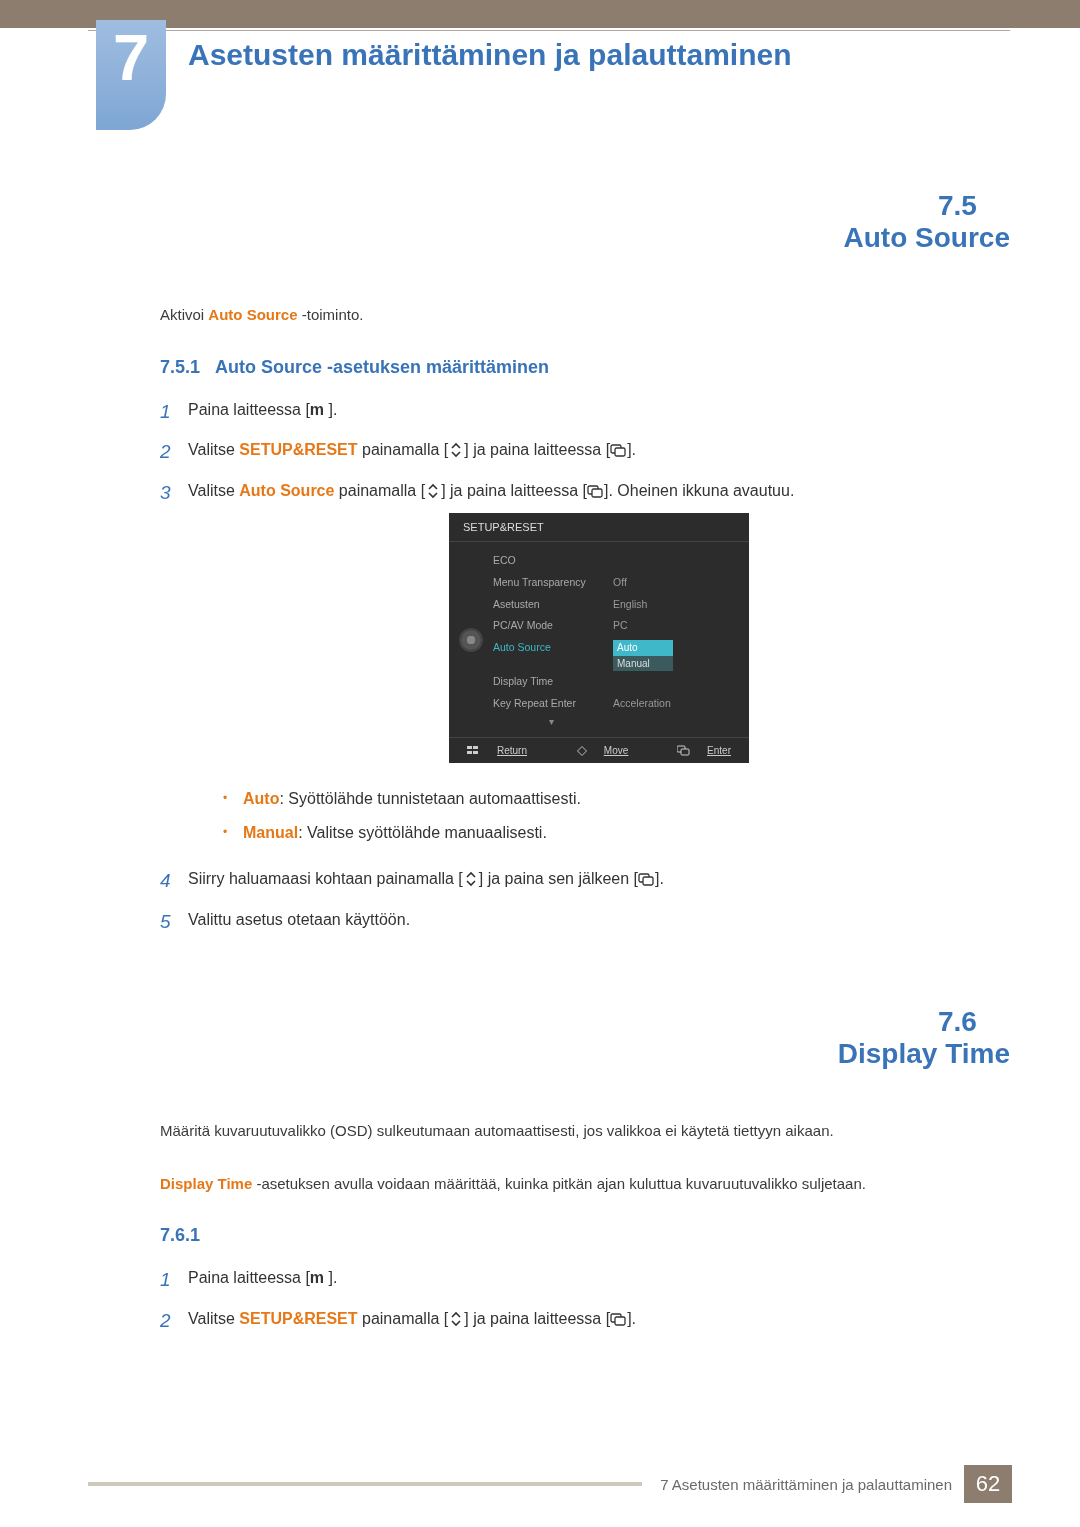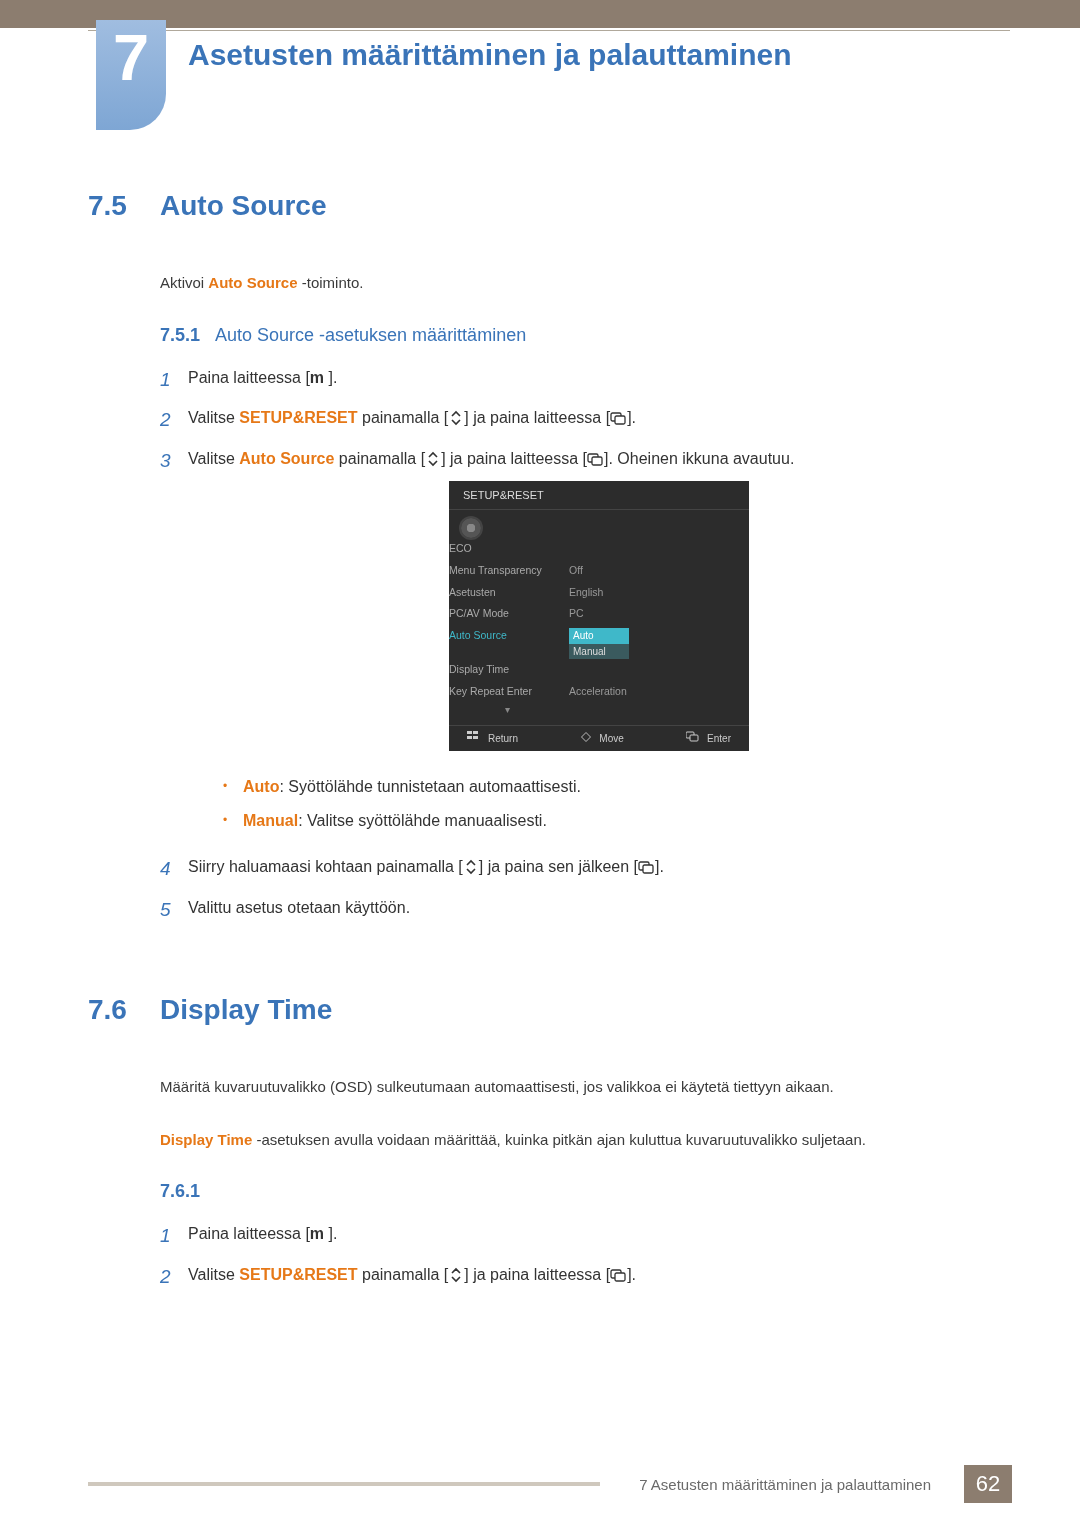--- a/index.html
+++ b/index.html
@@ -48,21 +48,21 @@
     right: 70px;
     height: 1px;
     background: #b0a89b;
   }
   .content {
     position: absolute;
     top: 190px;
     left: 88px;
     right: 70px;
   }
-  .section-row { display:flex; align-items:flex-end; margin-bottom: 50px; }
+  .section-row { display:flex; align-items:flex-end; margin-bottom: 50px; flex-direction: column; }
   .section-num {
     font-size: 28px;
     font-weight: bold;
     color: #3a74b8;
     width: 72px;
   }
   .section-title {
     font-size: 28px;
     font-weight: bold;
     color: #3a74b8;
@@ -71,21 +71,21 @@
     font-size: 15px;
     color: #3b3b3b;
     margin-left: 72px;
     line-height: 1.5;
     margin-bottom: 30px;
     margin-top: 16px;
   }
   .highlight-orange { color: #e67817; font-weight: bold; }
   .subsection-row { display:flex; align-items:baseline; margin-left:72px; margin-bottom: 20px;}
   .subsection-num { font-size: 18px; font-weight:bold; color:#3a74b8; width: 55px; }
-  .subsection-title { font-size: 18px; font-weight:normal; color:#3a74b8; }
+  .subsection-title { font-size: 18px; font-weight:bold; color:#3a74b8; }
   ol.steps { list-style:none; margin-left:72px; }
   ol.steps li { display:flex; align-items:flex-start; margin-bottom: 12px; font-size:16px; line-height:1.5; }
   ol.steps .step-num { color:#3a74b8; font-size:19px; font-weight:normal; width:28px; flex-shrink:0; font-style:italic; }
   ol.steps .step-body { flex:1; }
   ul.bullets { list-style:none; margin-left:35px; margin-top:10px; }
   ul.bullets li { position:relative; padding-left:20px; margin-bottom:10px; font-size:16px; }
   ul.bullets li::before { content:"•"; position:absolute; left:0; color:#e67817; font-size:12px; top:2px; }
 
   
   .osd {
@@ -95,21 +95,21 @@
     font-size: 11px;
     color: #bbb;
     font-family: Arial, sans-serif;
   }
   .osd-header {
     padding: 6px 14px;
     font-size: 11px;
     color: #ddd;
     border-bottom: 1px solid #444;
   }
-  .osd-body { display:flex; padding: 8px 0 8px 0; flex-direction: column; }
+  .osd-body { display:flex; padding: 8px 0 8px 0; }
   .osd-icon-col { width:44px; display:flex; align-items:center; justify-content:center; }
   .osd-gear {
     width:20px; height:20px; border-radius:50%;
     background: radial-gradient(circle,#888 30%,#555 31%);
     box-shadow: 0 0 0 2px #444;
   }
   .osd-list { flex:1; }
   .osd-row { display:flex; padding:3px 0; }
   .osd-label { width:120px; color:#aaa; font-size:10.5px; }
   .osd-value { width:90px; color:#999; font-size:10.5px; }
@@ -117,33 +117,32 @@
   .osd-row.active .osd-value {
     background:#3fb8c9; color:#fff; padding:0 4px;
     display:inline-block; width:60px; font-size:10px;
   }
   .osd-secondary { color:#888; font-size:10px; padding-left:120px; margin-top:-3px; }
   .osd-arrow-down { text-align:left; padding-left:56px; color:#888; font-size:10px; }
   .osd-footer {
     display:flex; justify-content:space-between;
     padding:5px 18px; border-top:1px solid #444; font-size:10px; color:#ccc;
   }
-  .osd-footer span { display:flex; gap:7px; }
+  .osd-footer span { display:flex; align-items:center; gap:16px;text-decoration:underline; }
 
   
   .page-footer {
     position:absolute;
     bottom: 24px;
     left: 88px;
     right: 0;
     height: 38px;
     display:flex;
     align-items:center;
     font-size:15px;
-    gap:21px;
   }
   .footer-bar { flex:1; height:4px; background:#cfc8bd; margin-right: 18px; }
   .footer-text { color:#6a6a6a; margin-right:12px; }
   .footer-pagebox {
     background:#8c7d6f; color:#fff; font-size:22px;
     width:48px; height:38px; display:flex; align-items:center; justify-content:center;
     margin-right: 68px;
   }
 
   svg.inline-ic { vertical-align:-3px; }

